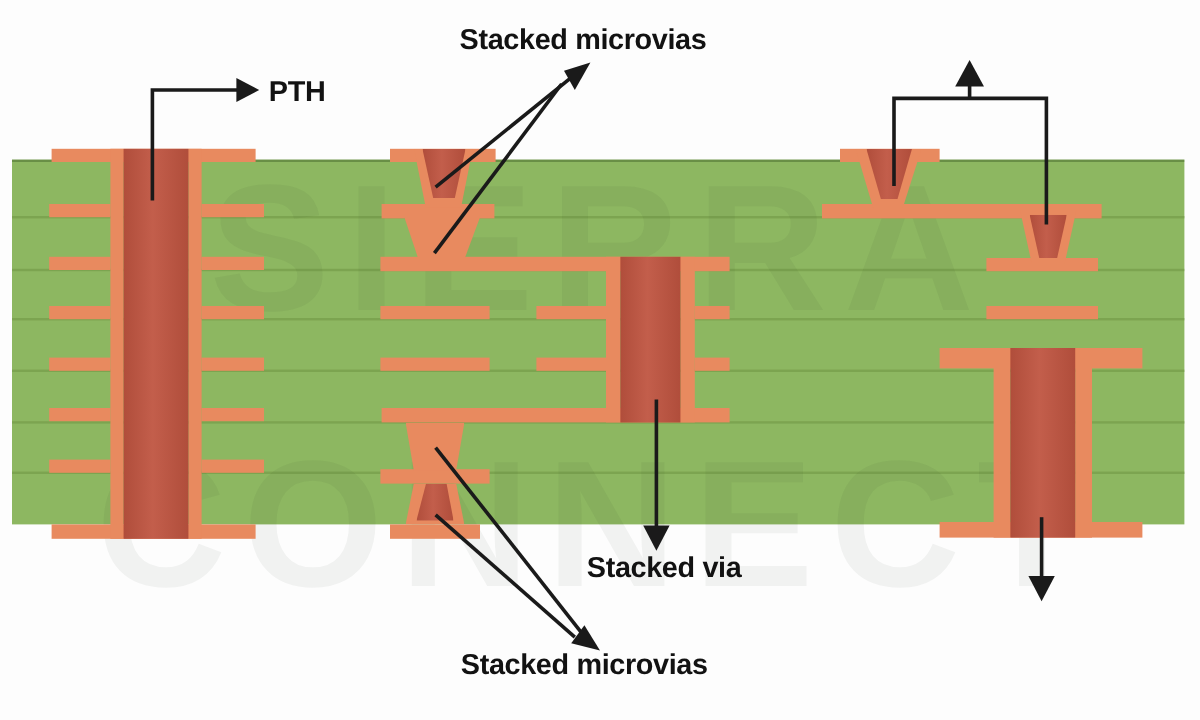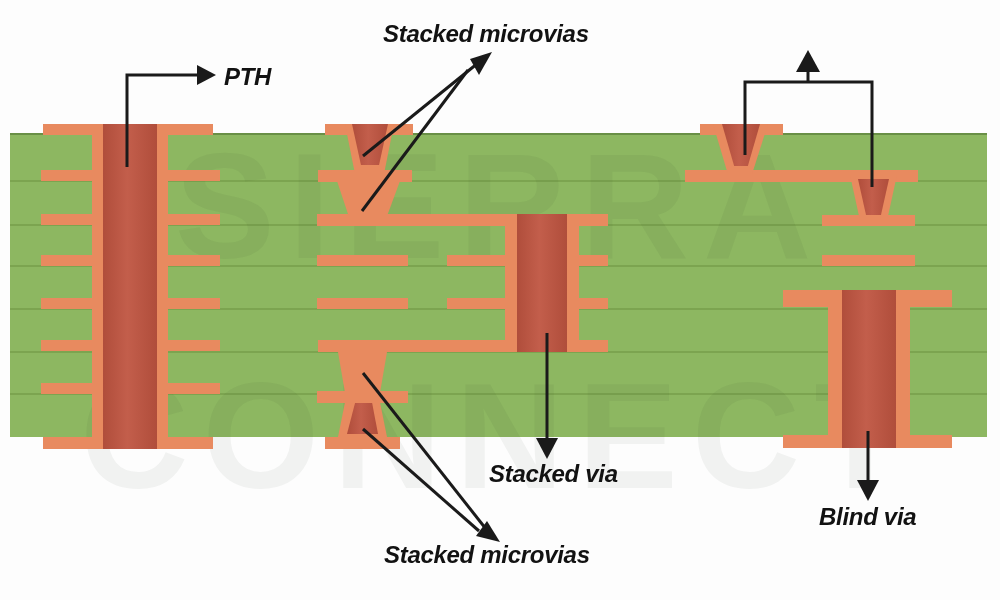--- a/index.html
+++ b/index.html
@@ -20,21 +20,21 @@
          background:var(--line);opacity:.55;}
   .wm{position:absolute;left:0;width:100%;text-align:center;z-index:2;
       font-weight:bold;font-size:150px;letter-spacing:14px;
       color:rgba(40,50,35,.055);user-select:none;white-space:nowrap;}
   .cu{position:absolute;background:var(--copper);z-index:3;}
   .core{position:absolute;z-index:4;
         background:linear-gradient(90deg,rgba(0,0,0,.08),rgba(255,255,255,.06) 45%,rgba(0,0,0,.08)) var(--barrel);}
   .cu.trap,.core.trap{z-index:5;}
   svg.arrows{position:absolute;left:0;top:0;z-index:6;}
   .lbl{position:absolute;z-index:7;font-size:24px;font-weight:600;
-       letter-spacing:-0.3px;white-space:nowrap;font-style:italic;}
+       letter-spacing:-0.3px;white-space:nowrap;}
 </style>
 </head>
 <body>
 
 <div class="canvas">
 
   <div class="board">
     <div class="board-top-edge"></div>
     <div class="layer-line" style="top:47px"></div>
     <div class="layer-line" style="top:91px"></div>
@@ -121,15 +121,14 @@
       <polygon points="808,50 796,72 820,72"></polygon>
       <polygon points="547,459 536,438 558,438"></polygon>
       <polygon points="868,501 857,480 879,480"></polygon>
       <polygon points="500,542 476,536 487,521"></polygon>
     </g>
   </svg>
 
   <div class="lbl" style="left:224px;top:63px">PTH</div>
   <div class="lbl" style="left:383px;top:20px">Stacked microvias</div>
   <div class="lbl" style="left:489px;top:460px">Stacked via</div>
-  <div class="lbl" style="left:819px;top:503px">Blind via</div>
   <div class="lbl" style="left:384px;top:541px">Stacked microvias</div>
 </div>
 
 </body></html>

